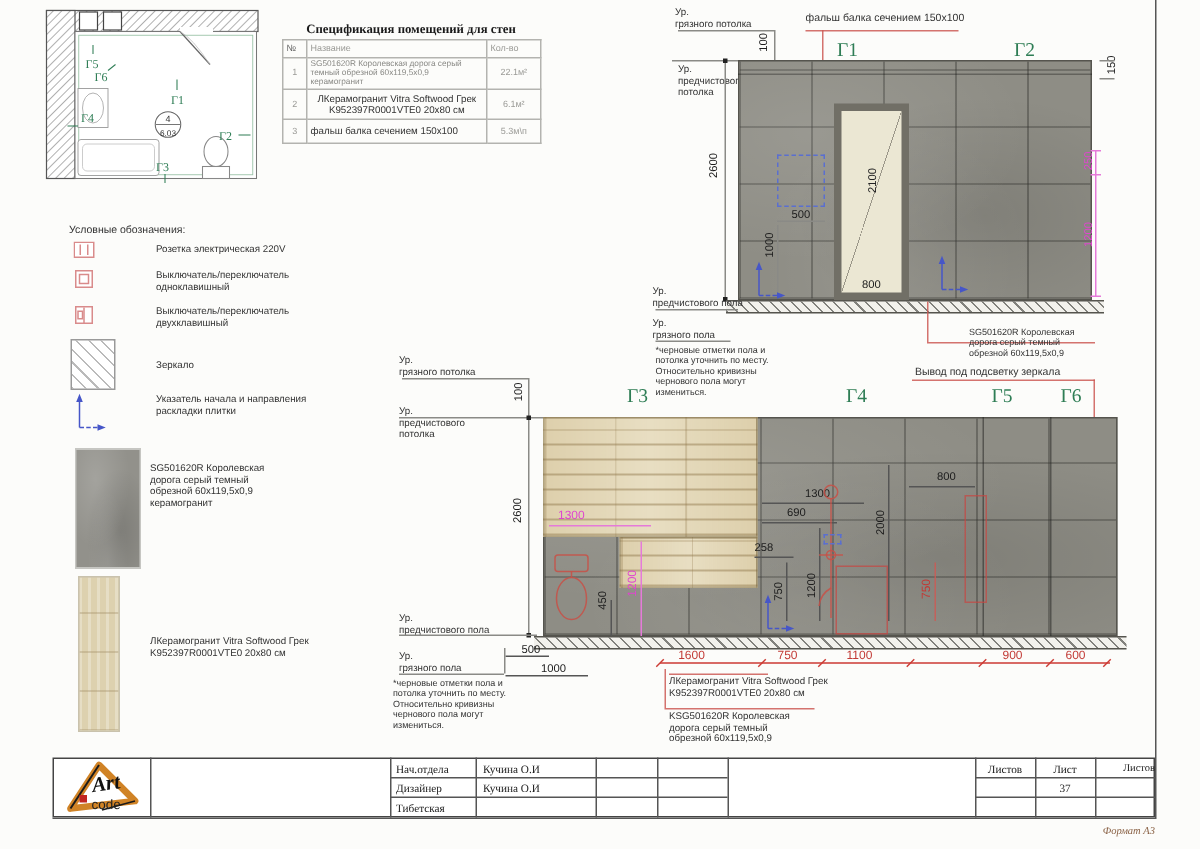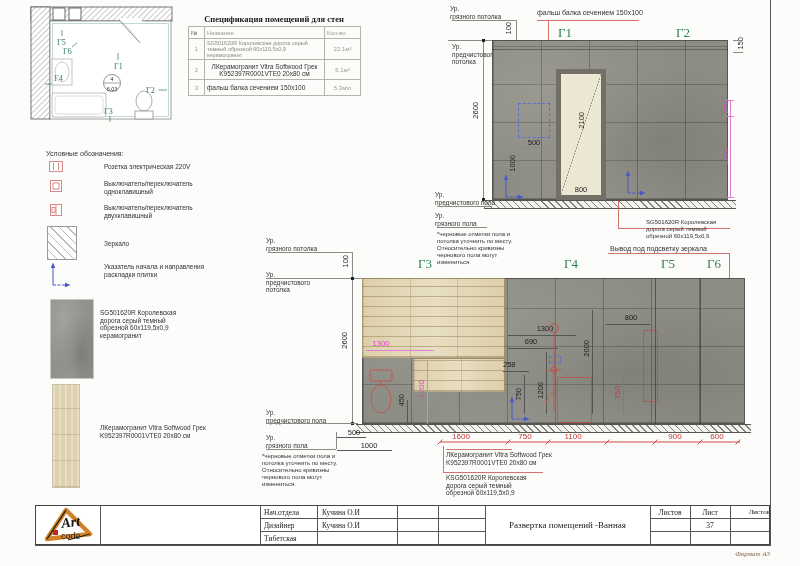--- a/index.html
+++ b/index.html
@@ -403,20 +403,19 @@
     <rect x="15" y="24" width="5" height="5" fill="#c22520"></rect>
     <text x="24" y="22" font-size="14" font-style="italic" font-weight="bold" fill="#111" font-family="Liberation Serif,serif" transform="rotate(-8 24 22)">Art</text>
     <text x="23" y="33" font-size="9" fill="#222" font-family="Liberation Sans,sans-serif">code</text>
   </svg>
   <div class="tb-cell" style="left:264px;top:508px;width:50px;">Нач.отдела</div>
   <div class="tb-cell" style="left:322px;top:508px;width:72px;">Кучина О.И</div>
   <div class="tb-cell" style="left:264px;top:521px;width:50px;">Дизайнер</div>
   <div class="tb-cell" style="left:322px;top:521px;width:72px;">Кучина О.И</div>
   <div class="tb-cell" style="left:264px;top:534px;width:50px;">Тибетская</div>
   <div class="tb-cell" style="left:322px;top:534px;width:72px;"></div>
-  <div class="tb-cell" style="left:487px;top:505px;width:161px;height:40px;display:flex;align-items:center;justify-content:center;font-size:9px;text-align:center;">Развертка помещений -Ванная</div>
   <div class="tb-cell" style="left:650px;top:508px;width:40px;text-align:center;">Листов</div>
   <div class="tb-cell" style="left:690px;top:508px;width:40px;text-align:center;">Лист</div>
   <div class="tb-cell" style="left:730px;top:508px;width:40px;text-align:right;font-size:7px;">Листов</div>
   <div class="tb-cell" style="left:690px;top:521px;width:40px;text-align:center;">37</div>
 
   <div class="tb-cell" style="left:718px;top:550px;width:52px;text-align:right;font-style:italic;font-size:7px;color:#8a6246;">Формат А3</div>
 </div>
 
 </body></html>

